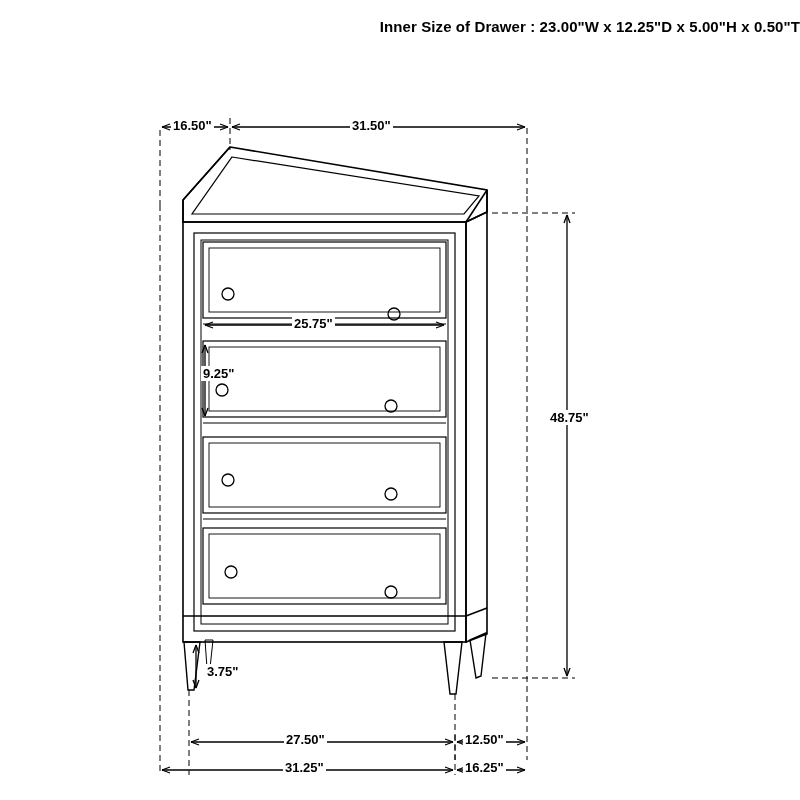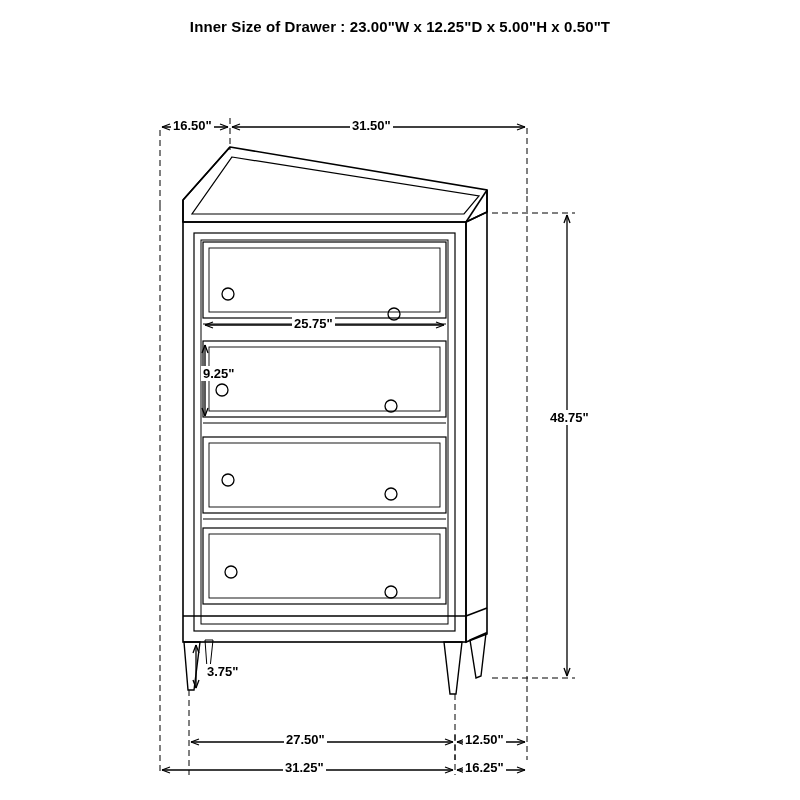--- a/index.html
+++ b/index.html
@@ -17,21 +17,21 @@
   #stage {
     position: relative;
     width: 800px;
     height: 800px;
   }
   #title {
     position: absolute;
     top: 18px;
     left: 0;
     width: 800px;
-    text-align: center;
+    text-align: right;
     font-size: 15px;
     font-weight: bold;
     letter-spacing: 0.1px;
     white-space: nowrap;
   }
   svg#drawing {
     position: absolute;
     top: 0;
     left: 0;
   }

